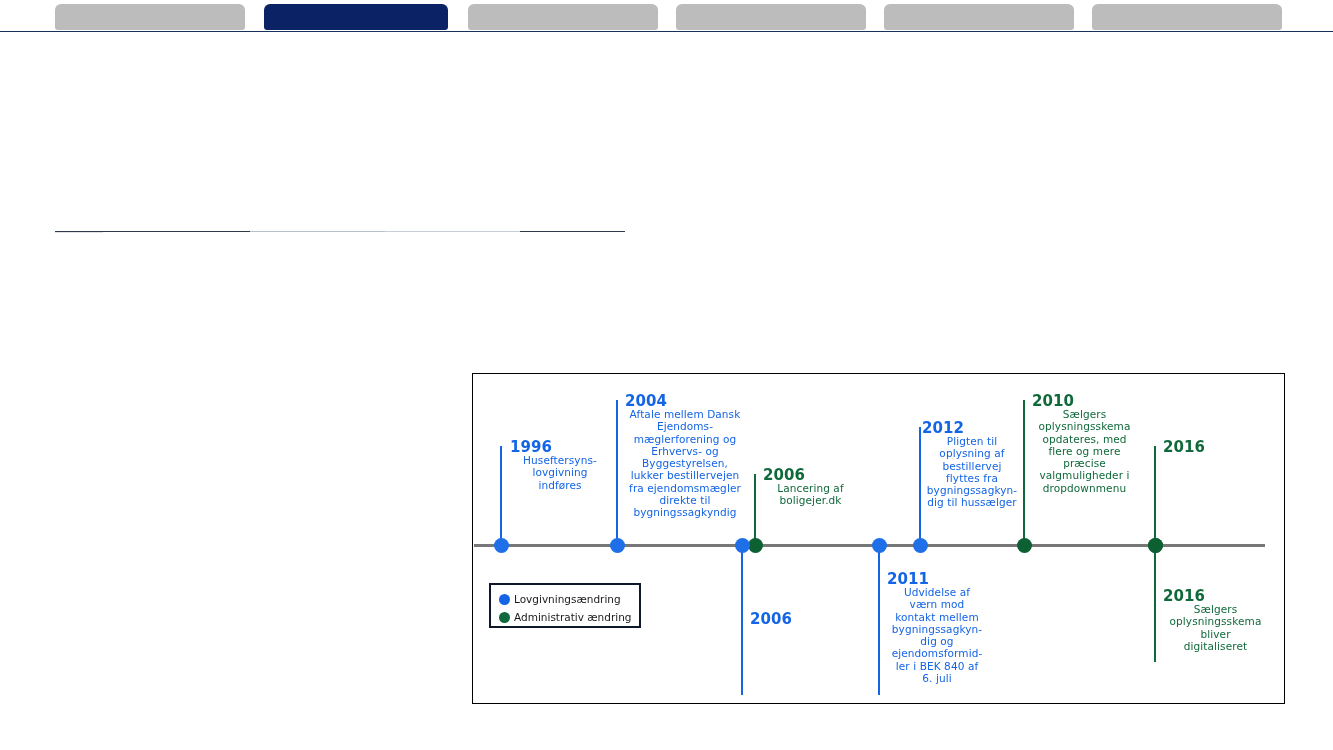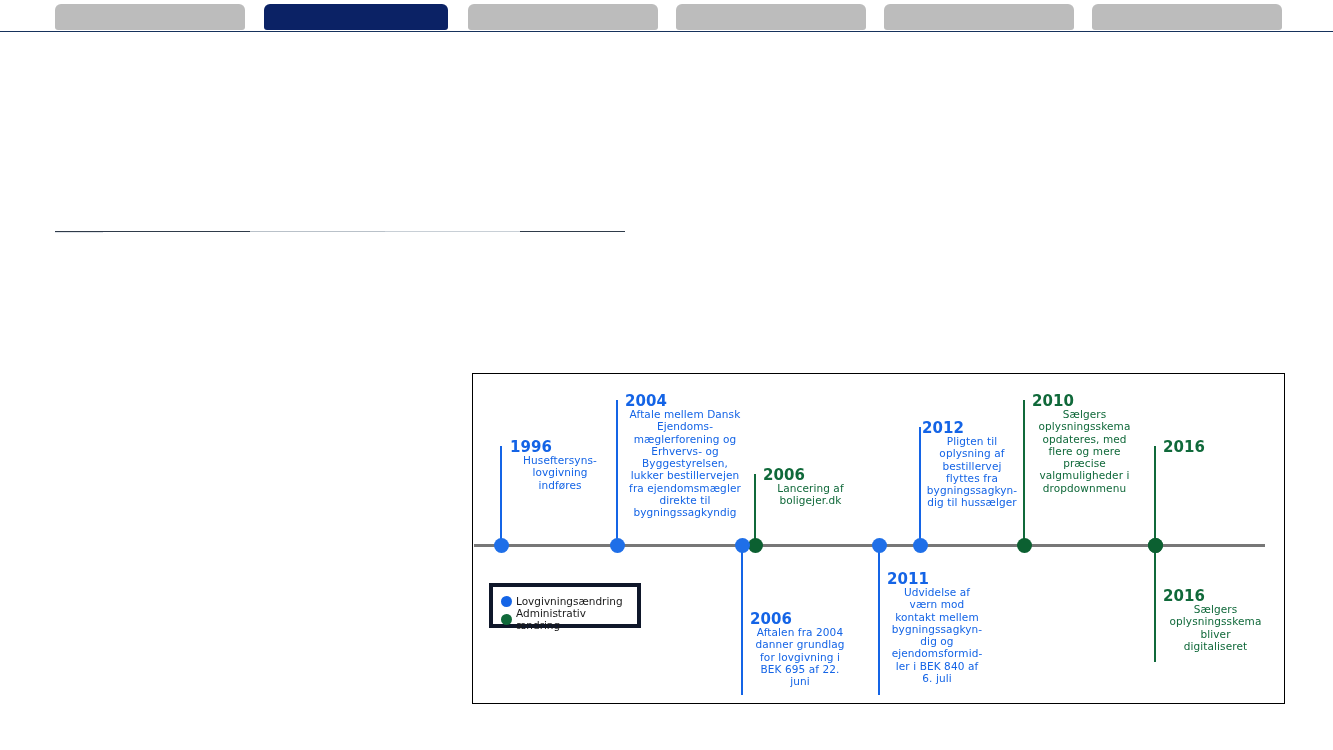--- a/index.html
+++ b/index.html
@@ -57,21 +57,21 @@
   .blue{color:#1464e6;}
   .green{color:#10693a;}
   .s-blue{background:#1464e6;}
   .s-green{background:#10693a;}
   .d-blue{background:#1f6fe8;}
   .d-green{background:#0c6031;}
 
   
   #legend{
     position:absolute;left:489px;top:583px;width:152px;height:45px;
-    border:4px solid #0f172a;background:#ffffff;
+    border:2px solid #0f172a;background:#ffffff;
     box-sizing:border-box;
     padding:5px 6px 0 8px;
   }
   .legrow{display:flex;align-items:center;height:18px;}
   .legdot{width:11px;height:11px;border-radius:50%;flex:0 0 auto;margin-right:4px;}
   .legtxt{font-size:10.5px;color:#1a1a1a;line-height:12px;}
 </style>
 </head>
 <body>
 
@@ -120,25 +120,20 @@
     </div>
     <div class="stem s-green" style="left: 754px; top: 474px; height: 70px;"></div>
     <div class="evt green" style="left: 763px; top: 468px; width: 95px;">
       <span class="yr">2006</span>
       <span class="bd">Lancering af
 boligejer.dk</span>
     </div>
     <div class="stem s-blue" style="left: 741px; top: 547px; height: 148px;"></div>
     <div class="evt blue" style="left: 750px; top: 612px; width: 100px;">
       <span class="yr">2006</span>
-      <span class="bd">Aftalen fra 2004
-danner grundlag
-for lovgivning i
-BEK 695 af 22.
-juni</span>
     </div>
     <div class="stem s-blue" style="left: 878px; top: 547px; height: 148px;"></div>
     <div class="evt blue" style="left: 887px; top: 572px; width: 100px;">
       <span class="yr">2011</span>
       <span class="bd">Udvidelse af
 værn mod
 kontakt mellem
 bygningssagkyn-
 dig og
 ejendomsformid-

